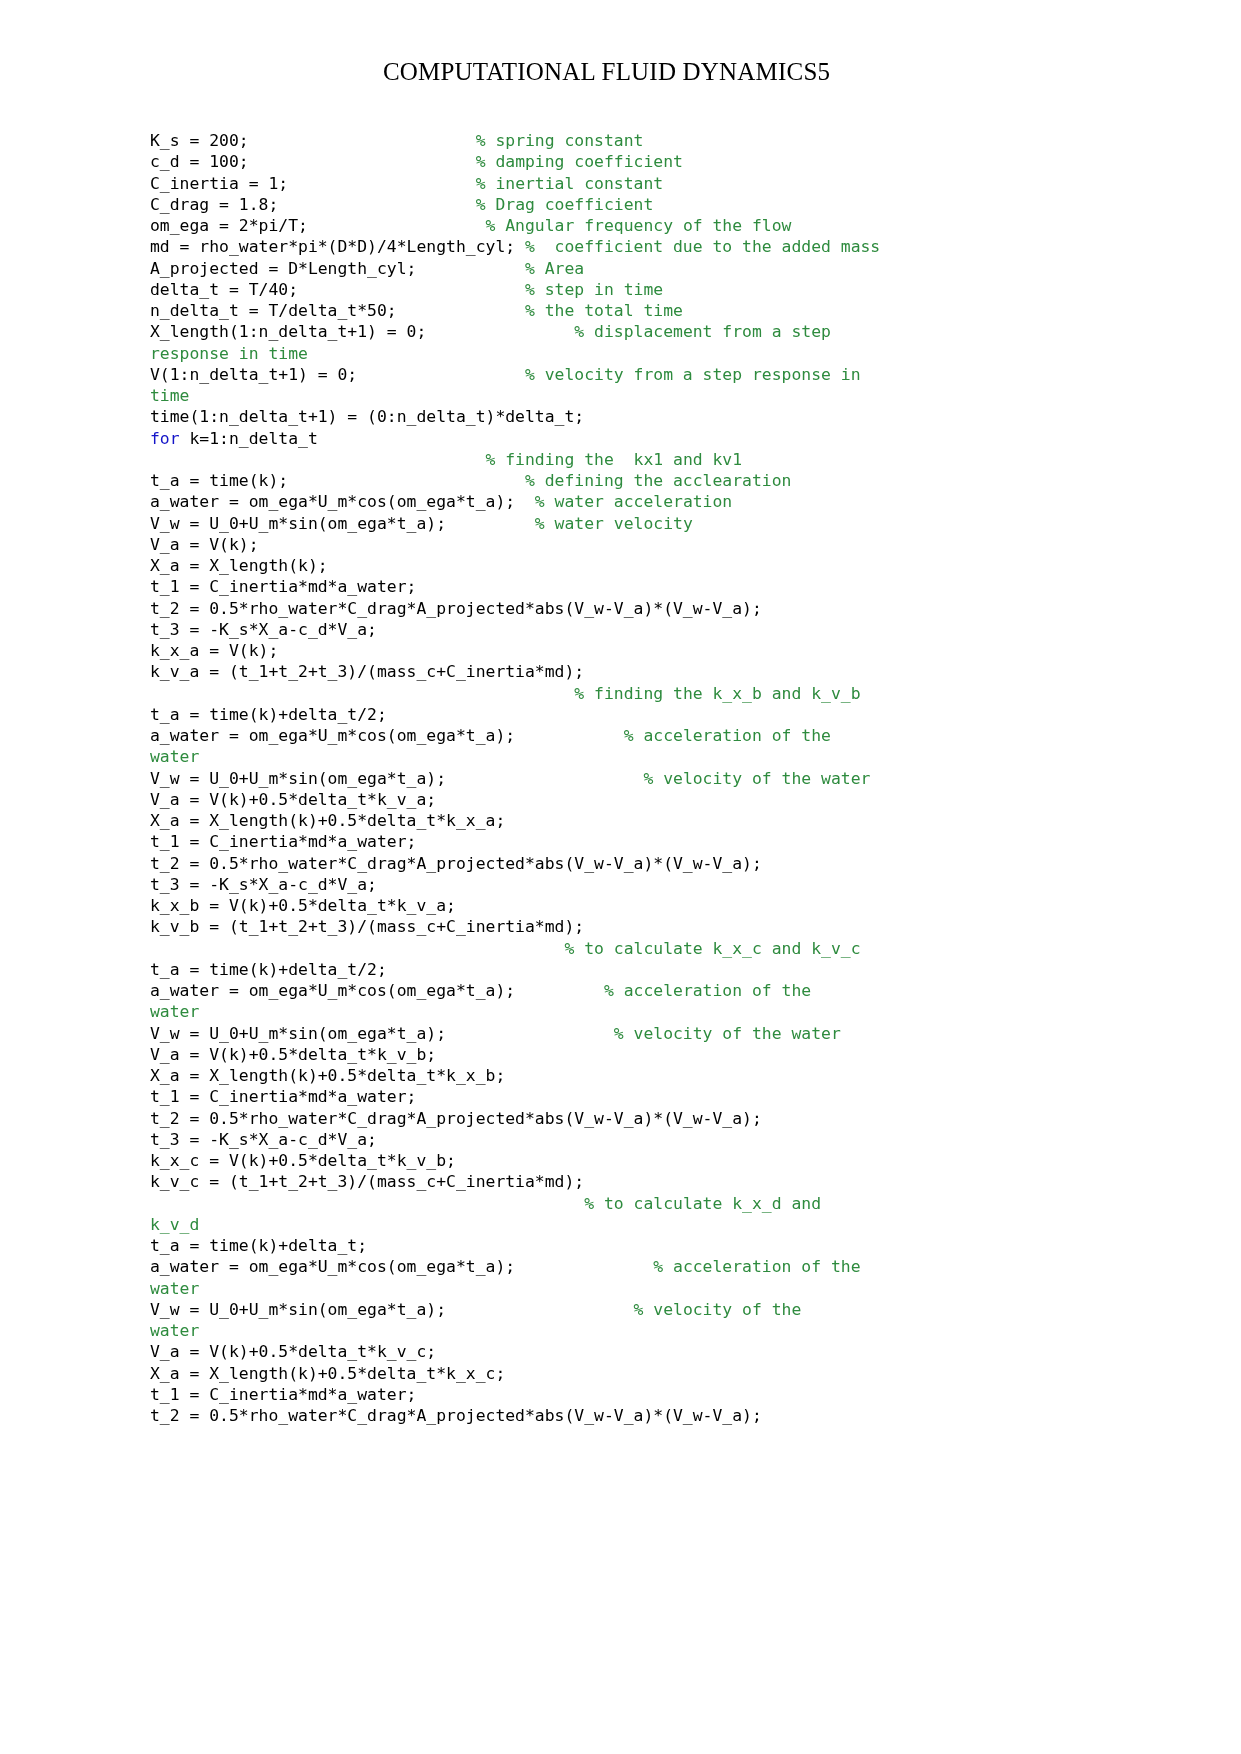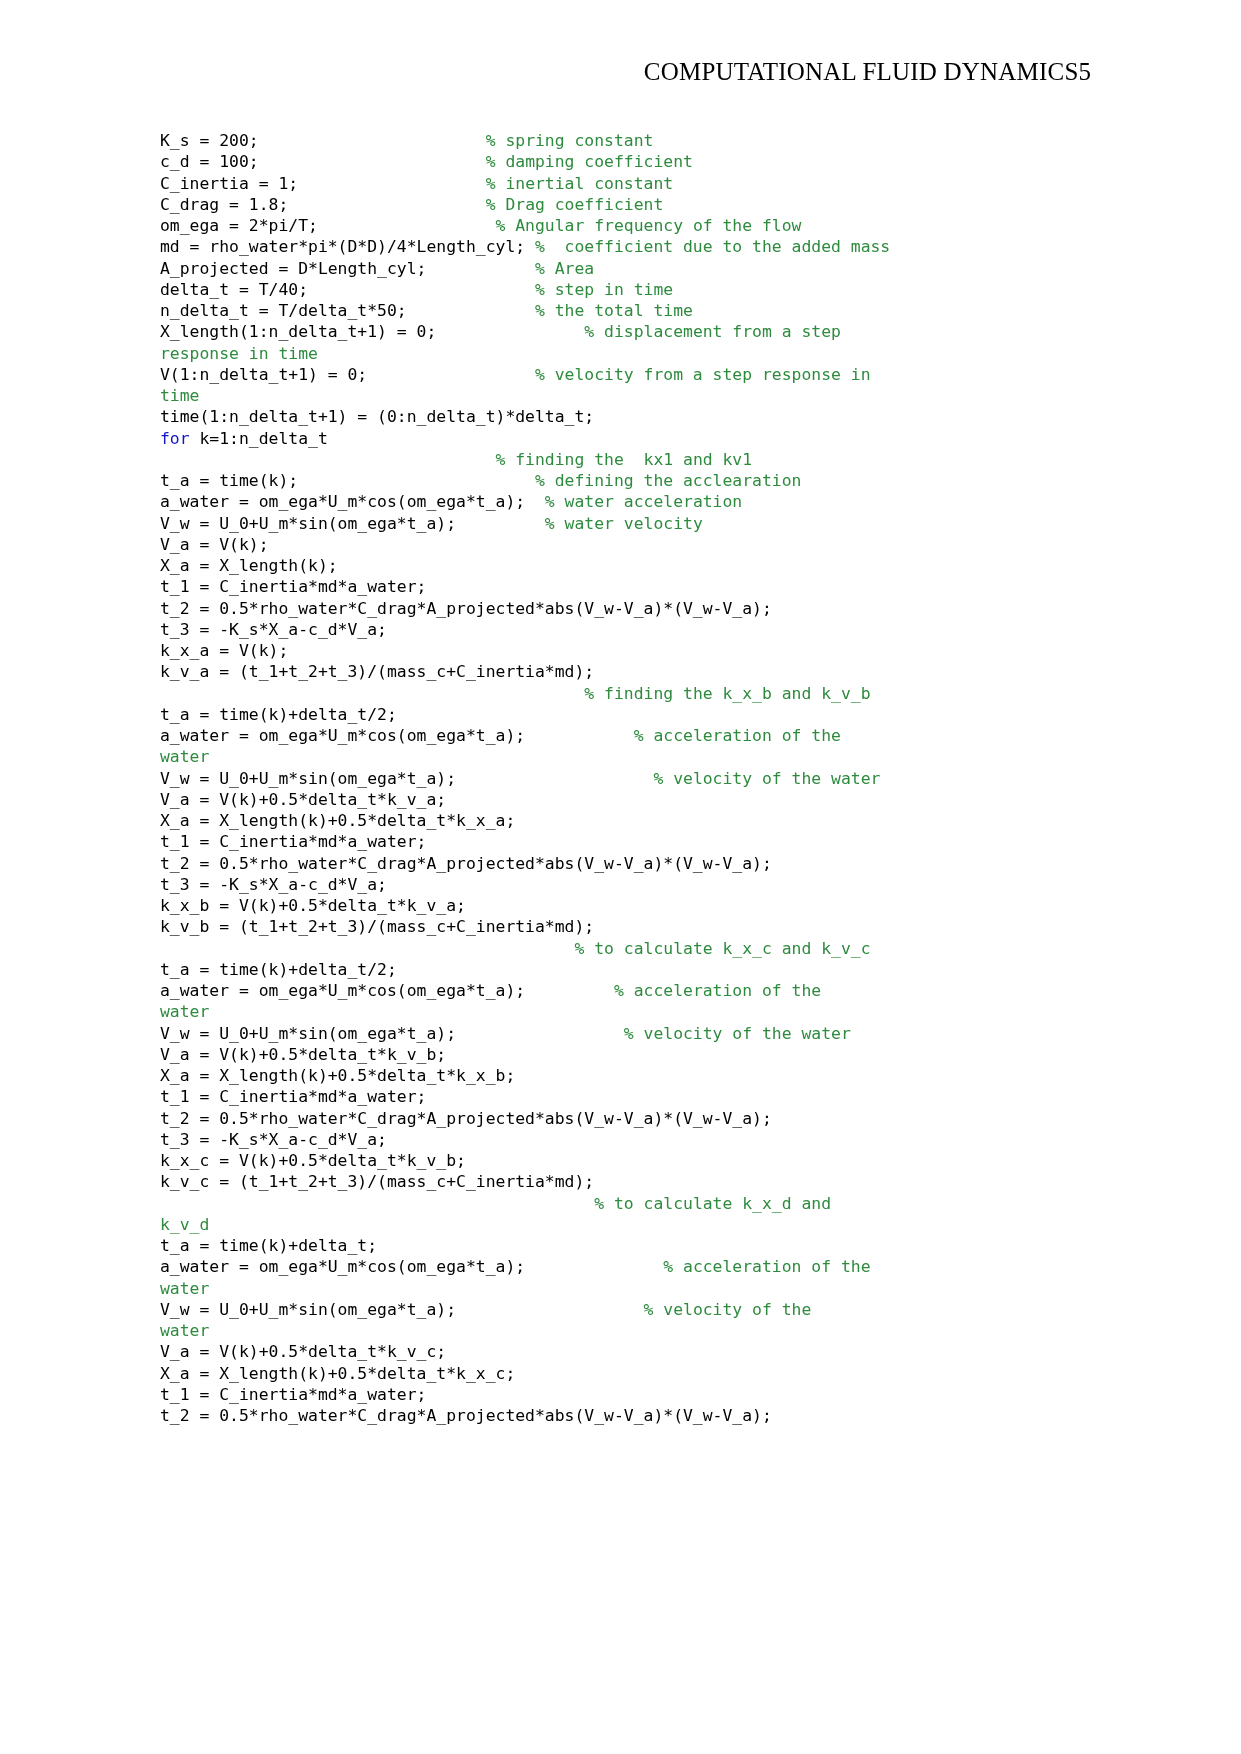--- a/index.html
+++ b/index.html
@@ -9,42 +9,42 @@
   }
   .page {
     position: relative;
     width: 1241px;
     height: 1754px;
     background: #ffffff;
     overflow: hidden;
   }
   .header {
     position: absolute;
-    left: 150px;
+    left: 136px;
     top: 58px;
     width: 941px;
     display: flex;
     align-items: baseline;
-    justify-content: flex-end;
+    justify-content: center;
   }
   .header-title {
     font-family: "Liberation Serif", "DejaVu Serif", serif;
     font-size: 25px;
     letter-spacing: 0.2px;
     color: #000000;
     white-space: nowrap;
   }
   .header-pageno {
     font-family: "Liberation Serif", "DejaVu Serif", serif;
     font-size: 25px;
     color: #000000;
   }
   .code-block {
     position: absolute;
-    left: 160px;
+    left: 150px;
     top: 130px;
     width: 960px;
     font-family: "DejaVu Sans Mono", "Liberation Mono", monospace;
     font-size: 16.4px;
     line-height: 21.25px;
     color: #000000;
     white-space: pre;
   }
   .ln {
     display: block;

